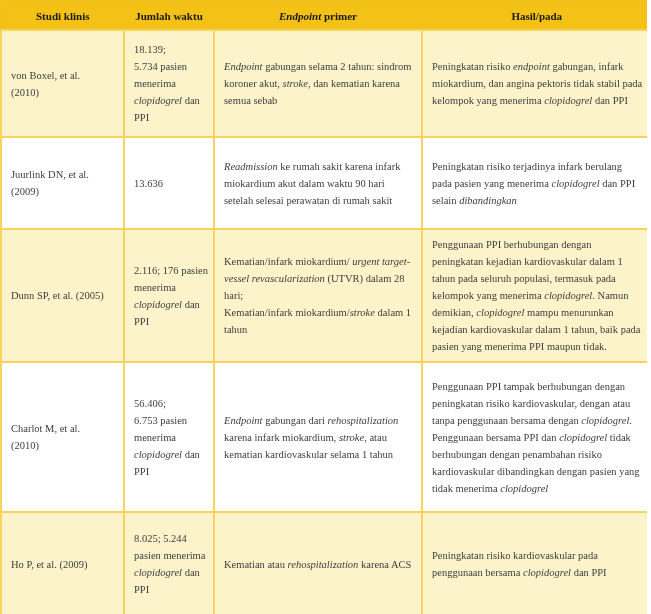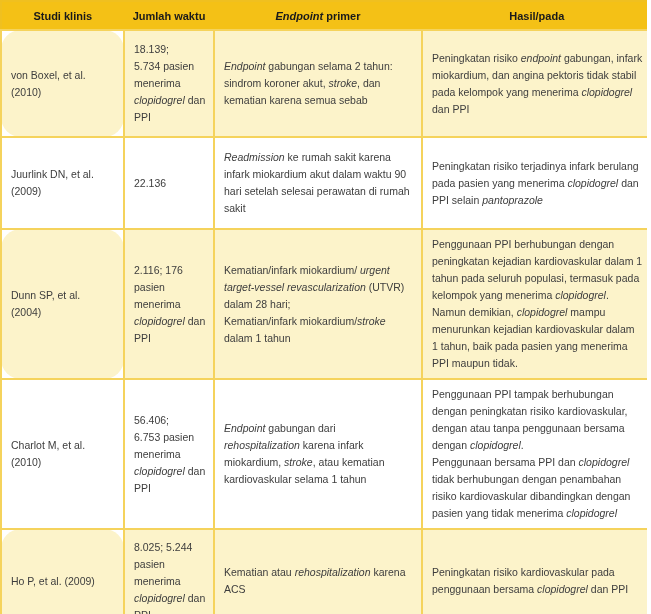--- a/index.html
+++ b/index.html
@@ -7,21 +7,21 @@
     --header-text:#1A1A1A;
     --grid-border:#F5D35C;
     --outer-border:#F0C01F;
     --row-yellow:#FCF3CA;
     --row-white:#FFFFFF;
     --body-text:#3D3D3D;
   }
   html,body{margin:0;padding:0;background:#fff;}
   .page{
     width:647px;height:614px;box-sizing:border-box;overflow:hidden;
-    font-family:Liberation Sans, sans-serif;
+    font-family:Liberation Serif, serif;
   }
   table.studies{
     width:651px;height:614px;box-sizing:border-box;
     border-collapse:collapse;table-layout:fixed;
     border:2px solid var(--outer-border);
     border-bottom:5px solid var(--outer-border);
     background:var(--row-white);
   }
   thead th{
     background:var(--header-bg);
@@ -30,21 +30,21 @@
     padding:5px 4px;height:17px;
     border:1px solid var(--header-bg);
   }
   tbody td{
     border:2px solid var(--grid-border);
     font-size:10.5px;line-height:1.62;color:var(--body-text);
     vertical-align:middle;text-align:left;
     padding:6px 8px 6px 9px;
     overflow:hidden;
   }
-  tbody td:nth-child(1){padding-right:16px;border-radius:20px;}
+  tbody td:nth-child(1){padding-right:16px;}
   tbody td:nth-child(2){padding-right:4px;}
   tbody tr:nth-child(odd) td{background:var(--row-yellow);}
   tbody tr:nth-child(even) td{background:var(--row-white);}
   tbody tr:nth-child(1){height:107px;}
   tbody tr:nth-child(2){height:92px;}
   tbody tr:nth-child(3){height:133px;}
   tbody tr:nth-child(4){height:150px;}
   tbody tr:nth-child(5){height:106px;}
 </style>
 </head>
@@ -68,26 +68,26 @@
     </thead>
     <tbody>
         <tr>
           <td>von Boxel, et al.<br>(2010)</td>
           <td>18.139;<br>5.734 pasien menerima <i>clopidogrel</i> dan PPI</td>
           <td><i>Endpoint</i> gabungan selama 2 tahun: sindrom koroner akut, <i>stroke</i>, dan kematian karena semua sebab</td>
           <td>Peningkatan risiko <i>endpoint</i> gabungan, infark miokardium, dan angina pektoris tidak stabil pada kelompok yang menerima <i>clopidogrel</i> dan PPI</td>
         </tr>
         <tr>
           <td>Juurlink DN, et al.<br>(2009)</td>
-          <td>22.136</td>
+          <td>13.636</td>
           <td><i>Readmission</i> ke rumah sakit karena infark miokardium akut dalam waktu 90 hari setelah selesai perawatan di rumah sakit</td>
-          <td>Peningkatan risiko terjadinya infark berulang pada pasien yang menerima <i>clopidogrel</i> dan PPI selain <i>pantoprazole</i></td>
+          <td>Peningkatan risiko terjadinya infark berulang pada pasien yang menerima <i>clopidogrel</i> dan PPI selain <i>dibandingkan</i></td>
         </tr>
         <tr>
-          <td>Dunn SP, et al. (2004)</td>
+          <td>Dunn SP, et al. (2005)</td>
           <td>2.116; 176 pasien menerima <i>clopidogrel</i> dan PPI</td>
           <td>Kematian/infark miokardium/ <i>urgent target-vessel revascularization</i> (UTVR) dalam 28 hari;<br>Kematian/infark miokardium/<i>stroke</i> dalam 1 tahun</td>
           <td>Penggunaan PPI berhubungan dengan peningkatan kejadian kardiovaskular dalam 1 tahun pada seluruh populasi, termasuk pada kelompok yang menerima <i>clopidogrel</i>. Namun demikian, <i>clopidogrel</i> mampu menurunkan kejadian kardiovaskular dalam 1 tahun, baik pada pasien yang menerima PPI maupun tidak.</td>
         </tr>
         <tr>
           <td>Charlot M, et al.<br>(2010)</td>
           <td>56.406;<br>6.753 pasien menerima <i>clopidogrel</i> dan PPI</td>
           <td><i>Endpoint</i> gabungan dari <i>rehospitalization</i> karena infark miokardium, <i>stroke</i>, atau kematian kardiovaskular selama 1 tahun</td>
           <td>Penggunaan PPI tampak berhubungan dengan peningkatan risiko kardiovaskular, dengan atau tanpa penggunaan bersama dengan <i>clopidogrel</i>.<br>Penggunaan bersama PPI dan <i>clopidogrel</i> tidak berhubungan dengan penambahan risiko kardiovaskular dibandingkan dengan pasien yang tidak menerima <i>clopidogrel</i></td>
         </tr>

